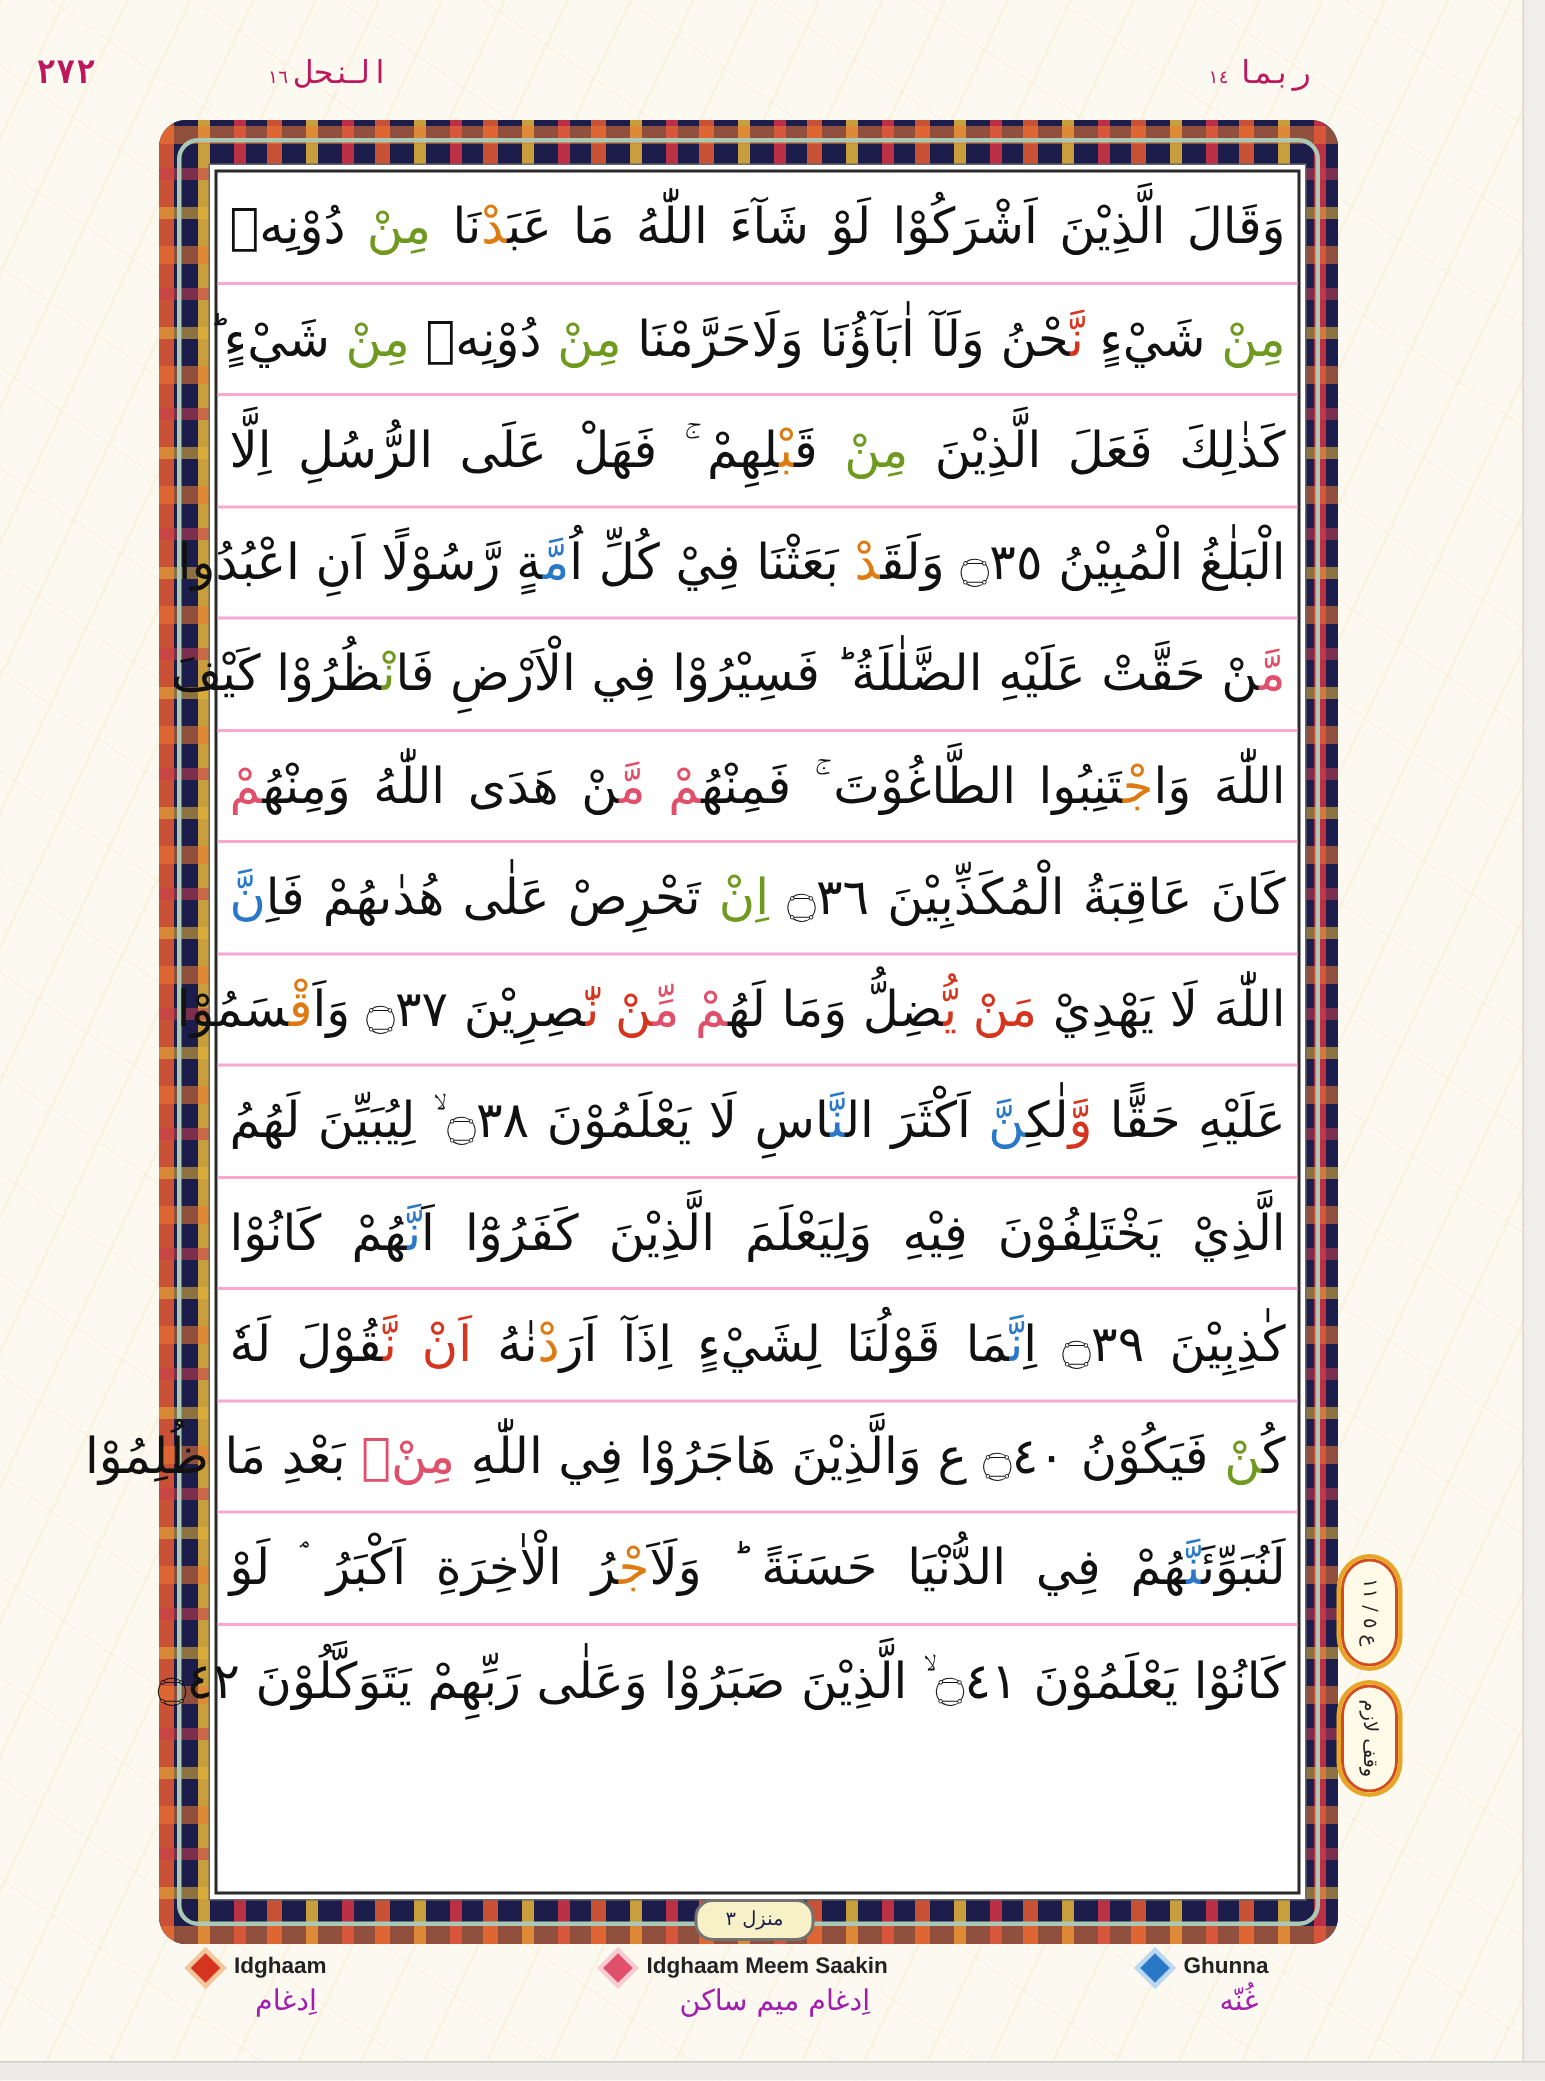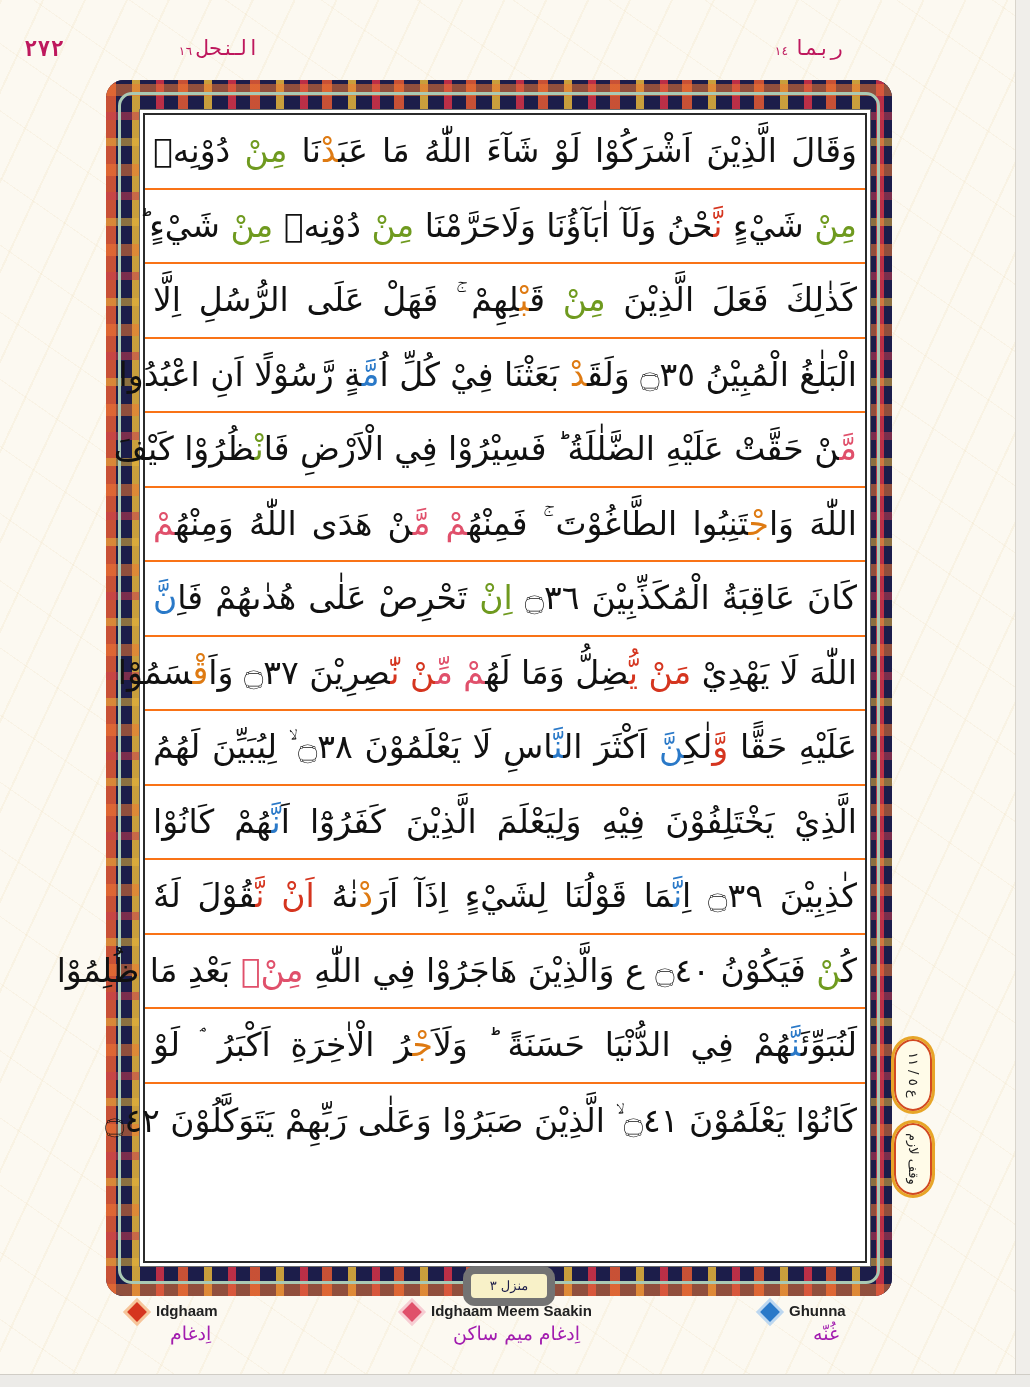--- a/index.html
+++ b/index.html
@@ -10,21 +10,21 @@
     background:
       repeating-linear-gradient(115deg, rgba(235,215,170,0.18) 0 2px, transparent 2px 38px),
       repeating-linear-gradient(35deg, rgba(230,205,160,0.14) 0 1px, transparent 1px 55px),
       #fcf9f1;}
   .right-edge{position:absolute;right:0;top:0;width:14px;height:1387px;background:#f0eeea;border-left:1px solid #d9d5cc;}
   .bottom-edge{position:absolute;left:0;bottom:0;width:1030px;height:12px;background:#ecebe8;border-top:1px solid #d0cdc6;}
 
   .header{position:absolute;top:36px;left:0;width:1030px;height:40px;direction:rtl;}
   .hdr-left,.hdr-right,.hdr-center{position:absolute;top:0;font-family:Liberation Mono, monospace;color:#be185d;font-size:21px;margin-left:24px;}
   .hdr-left{left:150px;direction:rtl;}
-  .hdr-right{right:187px;direction:rtl;}
+  .hdr-right{right:156px;direction:rtl;}
   .hdr-center{left:0;right:0;text-align:left;font-weight:bold;font-size:22px;}
   .small-num{font-size:12px;margin:0 4px;}
 
   .frame{position:absolute;left:106px;top:80px;width:786px;height:1216px;
     border-radius:18px;
     background:
       radial-gradient(circle at 20px 20px,#d92b3a 0 7px,transparent 8px),
       repeating-conic-gradient(from 0deg at 50% 50%, #1c1d4a 0 15deg, #e6692a 15deg 25deg, #1c1d4a 25deg 40deg, #e7b53a 40deg 48deg, #2a4a8a 48deg 60deg);
     }
   .frame-pattern{position:absolute;inset:0;border-radius:18px;
@@ -32,39 +32,39 @@
       repeating-linear-gradient(90deg, rgba(230,90,50,0.85) 0 10px, rgba(28,29,74,0.95) 10px 26px, rgba(231,181,58,0.85) 26px 34px, rgba(28,29,74,0.95) 34px 50px, rgba(215,50,70,0.85) 50px 58px, rgba(28,29,74,0.95) 58px 72px),
       #1c1d4a;
   }
   .frame-pattern-v{position:absolute;inset:0;border-radius:18px;
     background:repeating-linear-gradient(0deg, rgba(240,120,50,0.55) 0 12px, rgba(28,29,74,0.0) 12px 30px, rgba(231,181,58,0.55) 30px 38px, rgba(0,0,0,0) 38px 56px, rgba(200,60,80,0.55) 56px 64px, rgba(0,0,0,0) 64px 80px);
     mix-blend-mode:normal;}
   .frame-vine{position:absolute;inset:12px;border:3px solid #a9c9b4;border-radius:14px;}
 
   .panel{position:absolute;left:143px;top:113px;width:720px;height:1146px;
     background:#ffffff;border:2px solid #2b2b2b;box-shadow:0 0 0 3px #ffffff,0 0 0 4px #6b6b6b;}
-  .row{position:relative;height:74.5px;border-bottom:2px solid #f97316;
+  .row{position:relative;height:74.5px;border-bottom:2px solid #f9a8d4;
     direction:rtl;display:flex;align-items:center;justify-content:space-between;padding:0 8px;box-sizing:border-box;}
   .row:last-child{border-bottom:none;justify-content:flex-end;}
   .ayah-line{font-family:"DejaVu Sans",sans-serif;font-size:33px;color:#111;white-space:nowrap;
     width:100%;text-align:justify;text-align-last:justify;line-height:74px;letter-spacing:0.5px;}
   .c-green{color:#6f9a1f;}
   .c-orange{color:#de7a12;}
   .c-pink{color:#e0506b;}
   .c-blue{color:#2a79c8;}
   .c-red{color:#d5351f;}
 
   .markers{position:absolute;left:883px;top:1030px;width:70px;}
   .marker{width:38px;height:72px;margin:6px 0 6px 8px;
     background:#fffbe8;border:3px solid #e7a528;border-radius:50% / 30%;
     box-shadow:0 0 0 2px #d24a22 inset;display:flex;align-items:center;justify-content:center;
     writing-mode:vertical-rl;font-family:"DejaVu Serif",serif;font-size:13px;color:#222;}
 
   .manzil{position:absolute;left:463px;top:1266px;width:76px;height:24px;border-radius:12px;
-    background:#f8f1c8;border:8px solid #737373;color:#1c1d4a;font-family:"DejaVu Serif",serif;font-size:13px;text-align:center;line-height:24px;direction:rtl;}
+    background:#f8f1c8;border:2px solid #737373;color:#1c1d4a;font-family:"DejaVu Serif",serif;font-size:13px;text-align:center;line-height:24px;direction:rtl;}
 
   .legend{position:absolute;top:1302px;left:0;width:1030px;height:60px;}
   .legend-item{position:absolute;top:0;}
   .diamond{position:absolute;top:3px;left:0;width:14px;height:14px;transform:rotate(45deg);}
   .legend-en{position:absolute;top:0;left:26px;font-family:"Liberation Sans",sans-serif;font-weight:bold;font-size:15px;color:#222;white-space:nowrap;}
   .legend-ar{position:absolute;top:20px;font-family:"DejaVu Serif",serif;font-size:19px;color:#a21caf;white-space:nowrap;direction:rtl;}
 </style>
 </head>
 <body>
 

